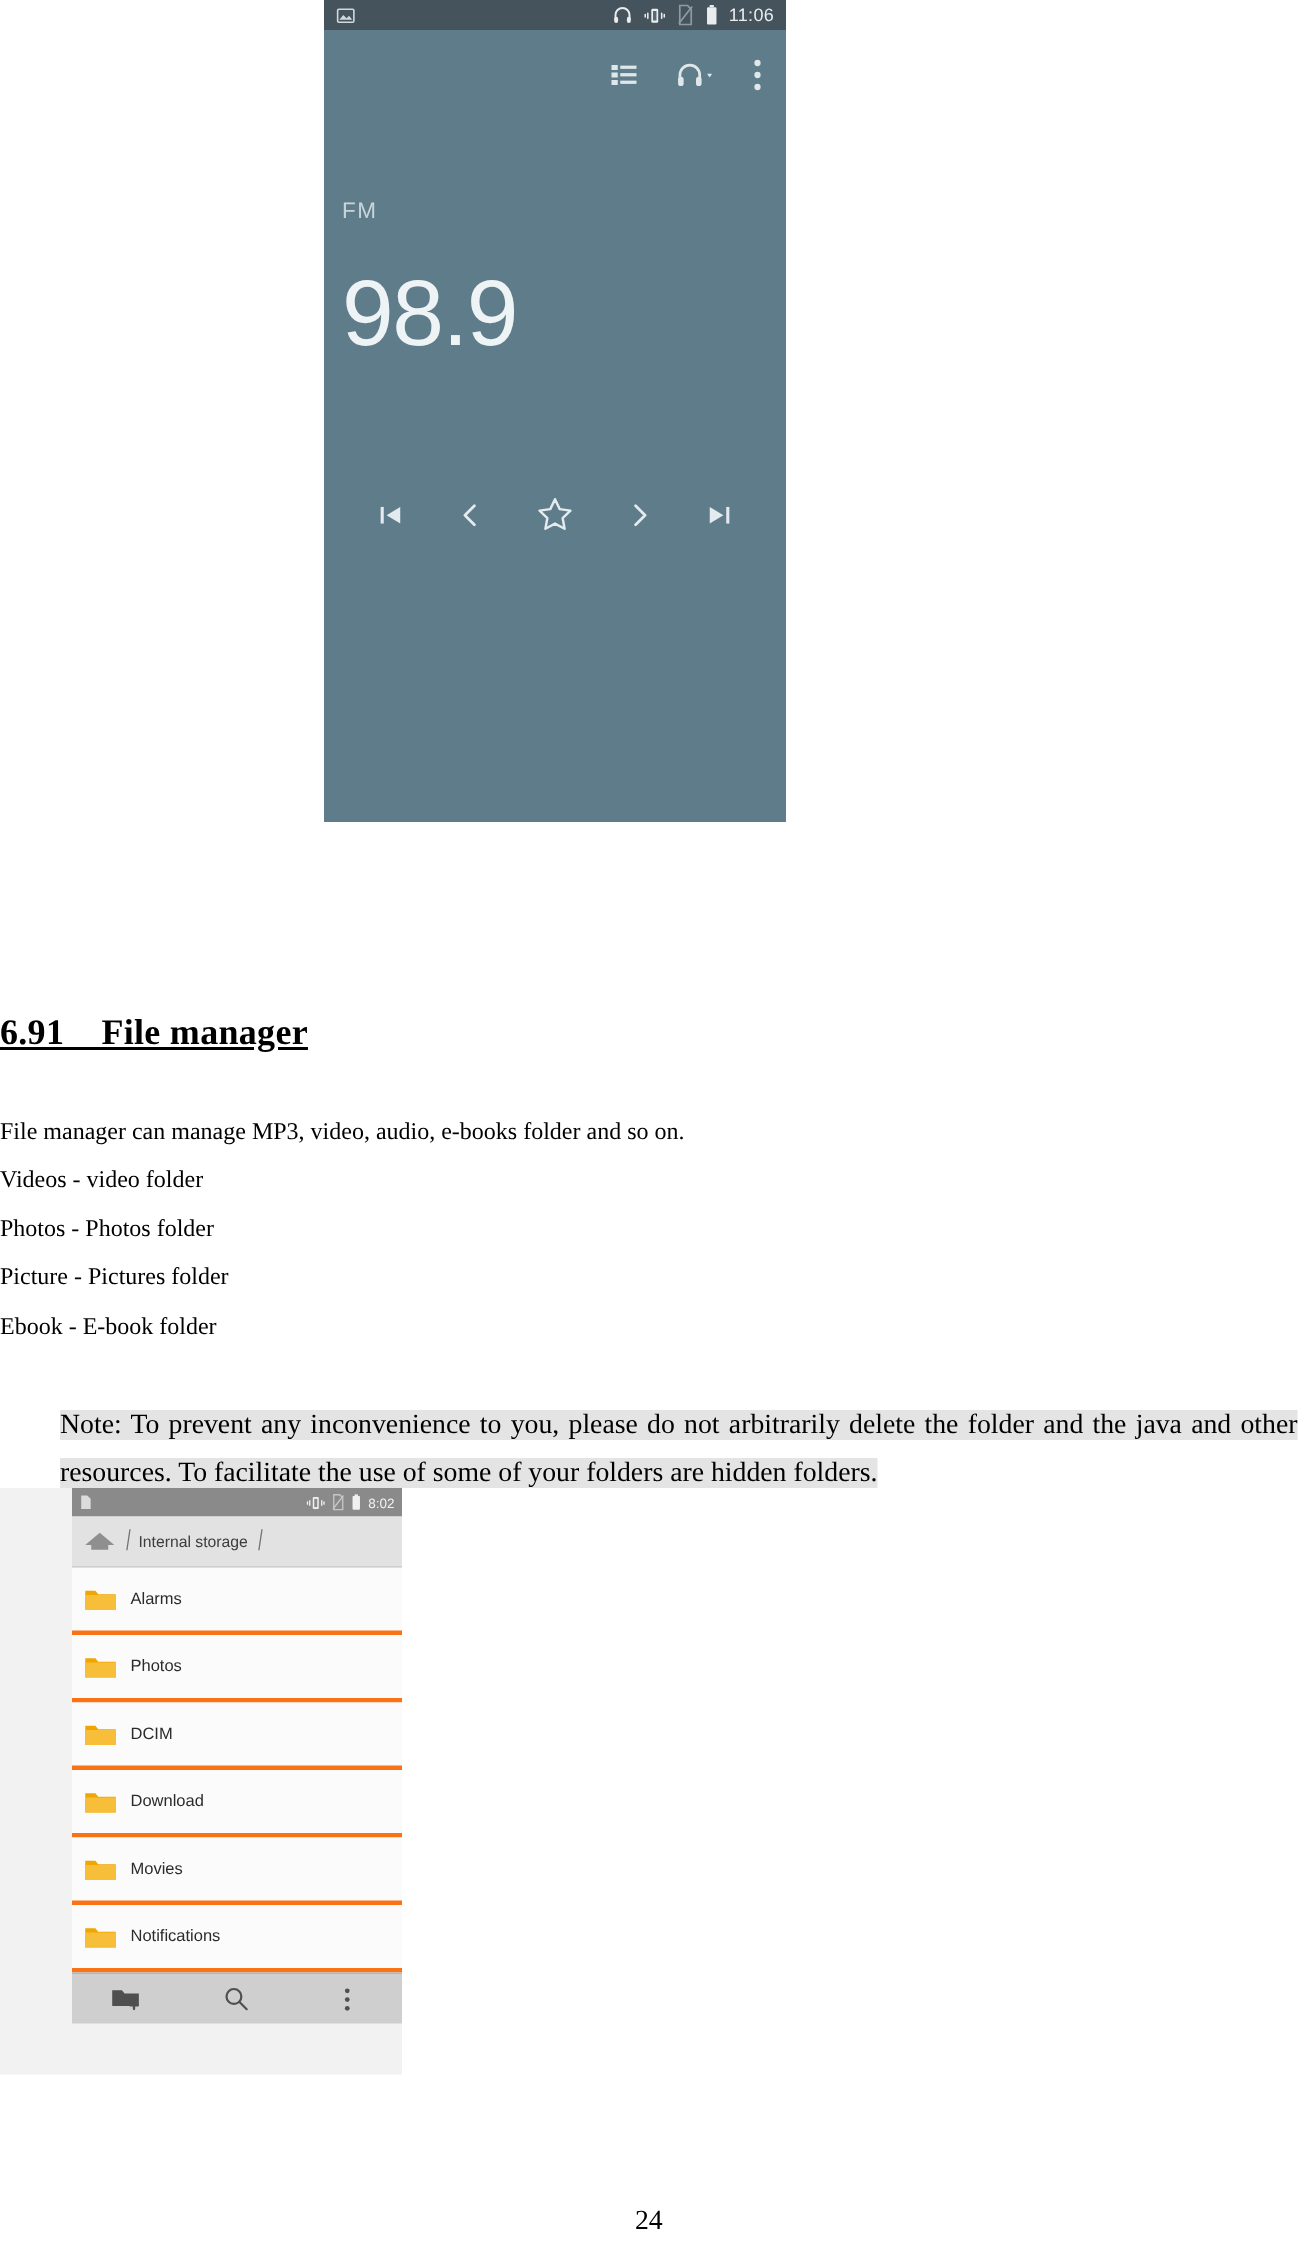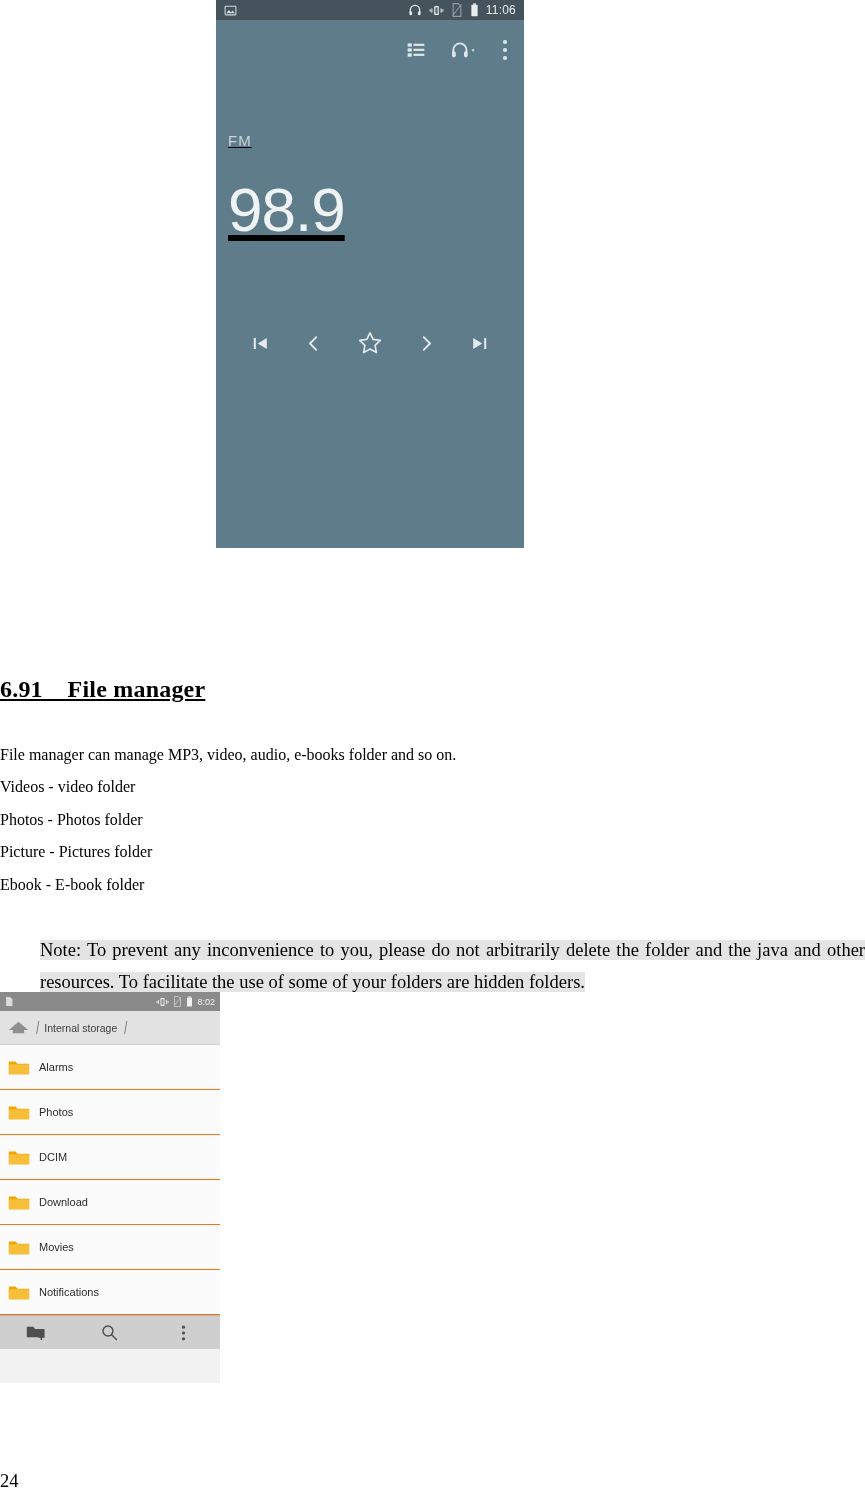--- a/index.html
+++ b/index.html
@@ -64,21 +64,20 @@
     padding-right: 16px;
     box-sizing: border-box;
   }
   .fm-freq-wrap {
     position: absolute;
     left: 0;
     top: 132px;
     width: 273px;
     padding-left: 12px;
     box-sizing: border-box;
-    text-decoration: underline;
   }
   .fm-band {
     color: #c9d4d9;
     font-size: 15px;
     letter-spacing: 1px;
     margin-bottom: 2px;
   }
   .fm-freq {
     color: #eef3f5;
     font-size: 62px;
@@ -141,20 +140,21 @@
   .fm2 {
     position: absolute;
     left: 0px;
     top: 992px;
     width: 220px;
     height: 391px;
     background: #f2f2f2;
     font-family: "Liberation Sans", sans-serif;
     overflow: hidden;
     border: 0;
+    padding-left: 48px;
   }
   .fm2-statusbar {
     height: 19px;
     background: #8a8a8a;
     display: flex;
     align-items: center;
     padding: 0 5px;
     box-sizing: border-box;
   }
   .fm2-sb-right {
@@ -192,21 +192,21 @@
   }
   .fm2-list {
     background: #fbfbfb;
   }
   .fm2-row {
     height: 45px;
     display: flex;
     align-items: center;
     padding-left: 8px;
     box-sizing: border-box;
-    border-bottom: 1px solid #f97316;
+    border-bottom: 3px solid #f97316;
     background: #fbfbfb;
   }
   .fm2-row-label {
     font-size: 11px;
     color: #2b2b2b;
     margin-left: 9px;
   }
   .fm2-bottombar {
     height: 33px;
     background: #cfcfcf;
@@ -221,21 +221,21 @@
     justify-content: center;
     line-height: 0;
   }
 
   
   .page-num {
     position: absolute;
     left: 0;
     top: 1471px;
     width: 865px;
-    text-align: left;
+    text-align: center;
     font-size: 18.5px;
   }
 </style>
 </head>
 <body>
 
 <div class="fm-shot">
 
   <div class="fm-statusbar">
     <div class="fm-sb-left">

